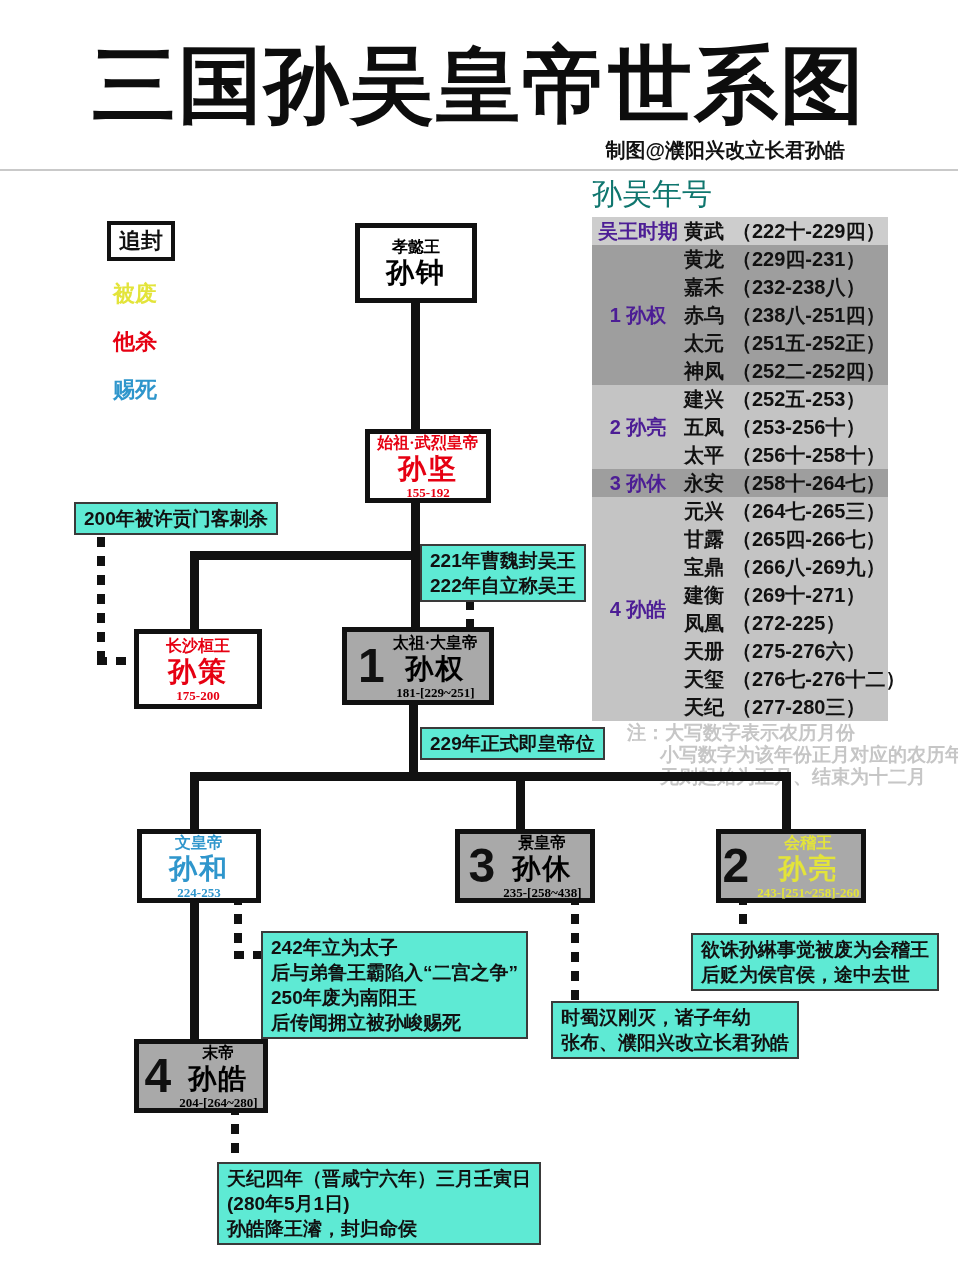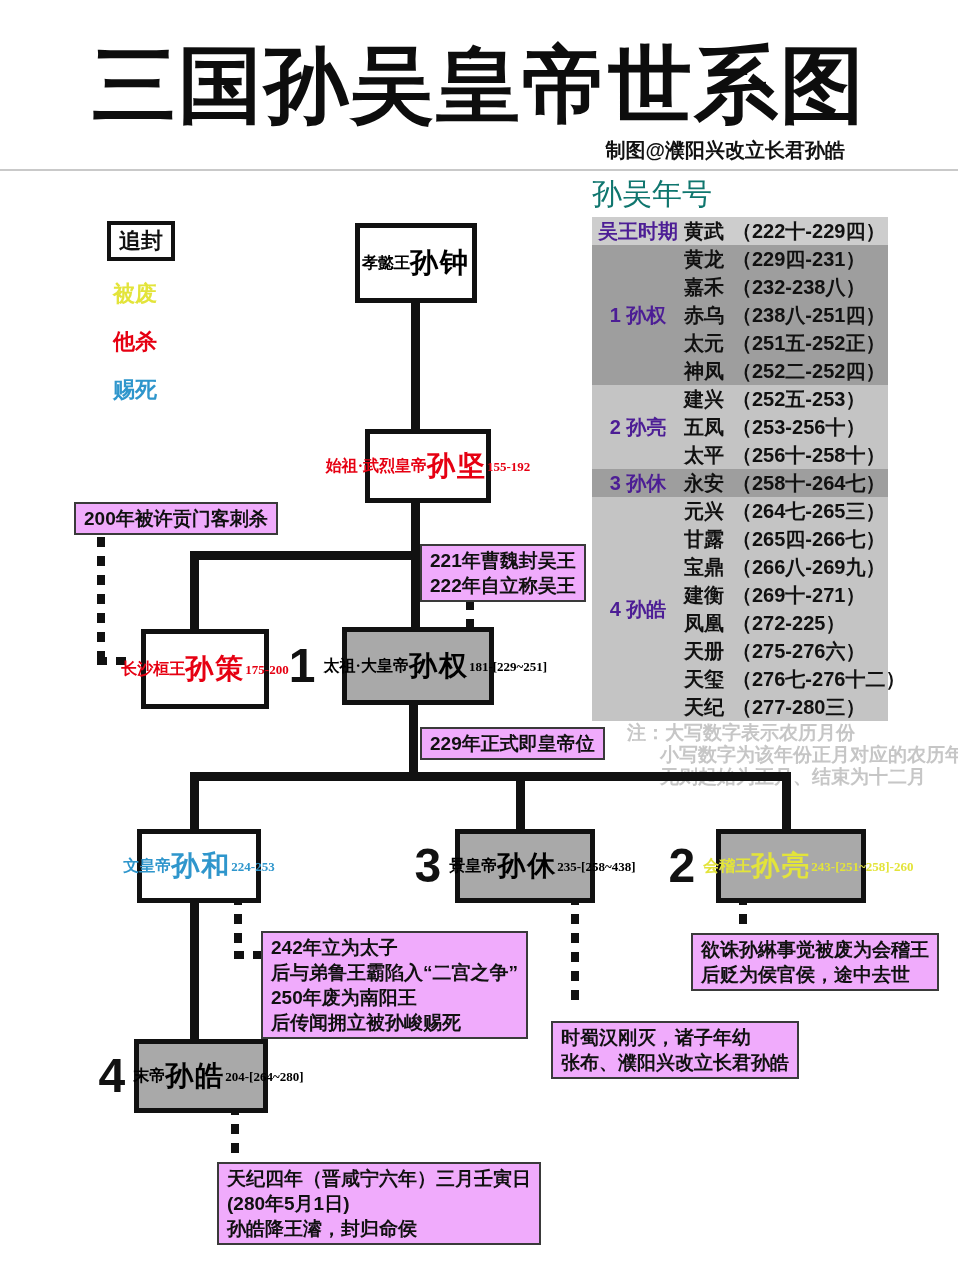--- a/index.html
+++ b/index.html
@@ -43,47 +43,47 @@
   .dash-v{position:absolute;z-index:1;width:8px;
     background:repeating-linear-gradient(to bottom,#111 0 10px,transparent 10px 19px);}
   .dash-h{position:absolute;z-index:1;height:8px;
     background:repeating-linear-gradient(to right,#111 0 10px,transparent 10px 19px);}
 
   
   .node{position:absolute;background:#fff;border:5px solid #111;z-index:3;
     display:flex;align-items:center;justify-content:center;text-align:center;
     font-family:"Liberation Serif", serif;}
   .node.gray{background:var(--gray_box);}
-  .n-col{display:flex;align-items:center;justify-content:center;}
+  .n-col{display:flex;flex-direction:column;align-items:center;justify-content:center;}
   .n-title{font-size:16px;font-weight:bold;line-height:20px;white-space:nowrap;}
   .n-name{font-size:28px;font-weight:900;line-height:32px;white-space:nowrap;letter-spacing:2px;}
   .n-dates{font-size:13px;font-weight:bold;line-height:15px;white-space:nowrap;}
   .n-num{font-size:48px;font-weight:900;line-height:48px;color:#111;margin-right:8px;
     font-family:"Liberation Sans", sans-serif;}
   .t-red{color:var(--red);}
   .t-blue{color:var(--blue);}
   .t-yellow{color:var(--yellow);}
 
   .n-sunzhong{left:355px;top:223px;width:112px;height:70px;}
   .n-sunjian{left:365px;top:429px;width:116px;height:64px;}
-  .n-sunce{left:134px;top:629px;width:118px;height:70px;margin-left:7px;}
+  .n-sunce{left:134px;top:629px;width:118px;height:70px;}
   .n-sunquan{left:342px;top:627px;width:142px;height:68px;}
   .n-sunhe{left:137px;top:829px;width:114px;height:64px;}
   .n-sunxiu{left:455px;top:829px;width:130px;height:64px;}
   .n-sunliang{left:716px;top:829px;width:140px;height:64px;}
   .n-sunhao{left:134px;top:1039px;width:124px;height:64px;}
 
   
-  .ann{position:absolute;background:#f0abfc;border:2px solid #3a3a3a;padding:2px 8px;z-index:3;
+  .ann{position:absolute;background:#5eead4;border:2px solid #3a3a3a;padding:2px 8px;z-index:3;
     font-size:19px;line-height:25px;font-weight:bold;color:#111;white-space:nowrap;}
   .a-sunce{left:74px;top:502px;}
   .a-wuking{left:420px;top:544px;}
   .a-emperor{left:420px;top:727px;}
   .a-sunhe{left:261px;top:931px;}
-  .a-sunxiu{left:551px;top:1001px;margin-top:20px;}
+  .a-sunxiu{left:551px;top:1001px;}
   .a-sunliang{left:691px;top:933px;}
   .a-sunhao{left:217px;top:1162px;}
 </style>
 </head>
 <body>
 
 <div class="canvas">
 
   <h1 class="page-title">三国孙吴皇帝世系图</h1>
   <div class="credit">制图@濮阳兴改立长君孙皓</div>

